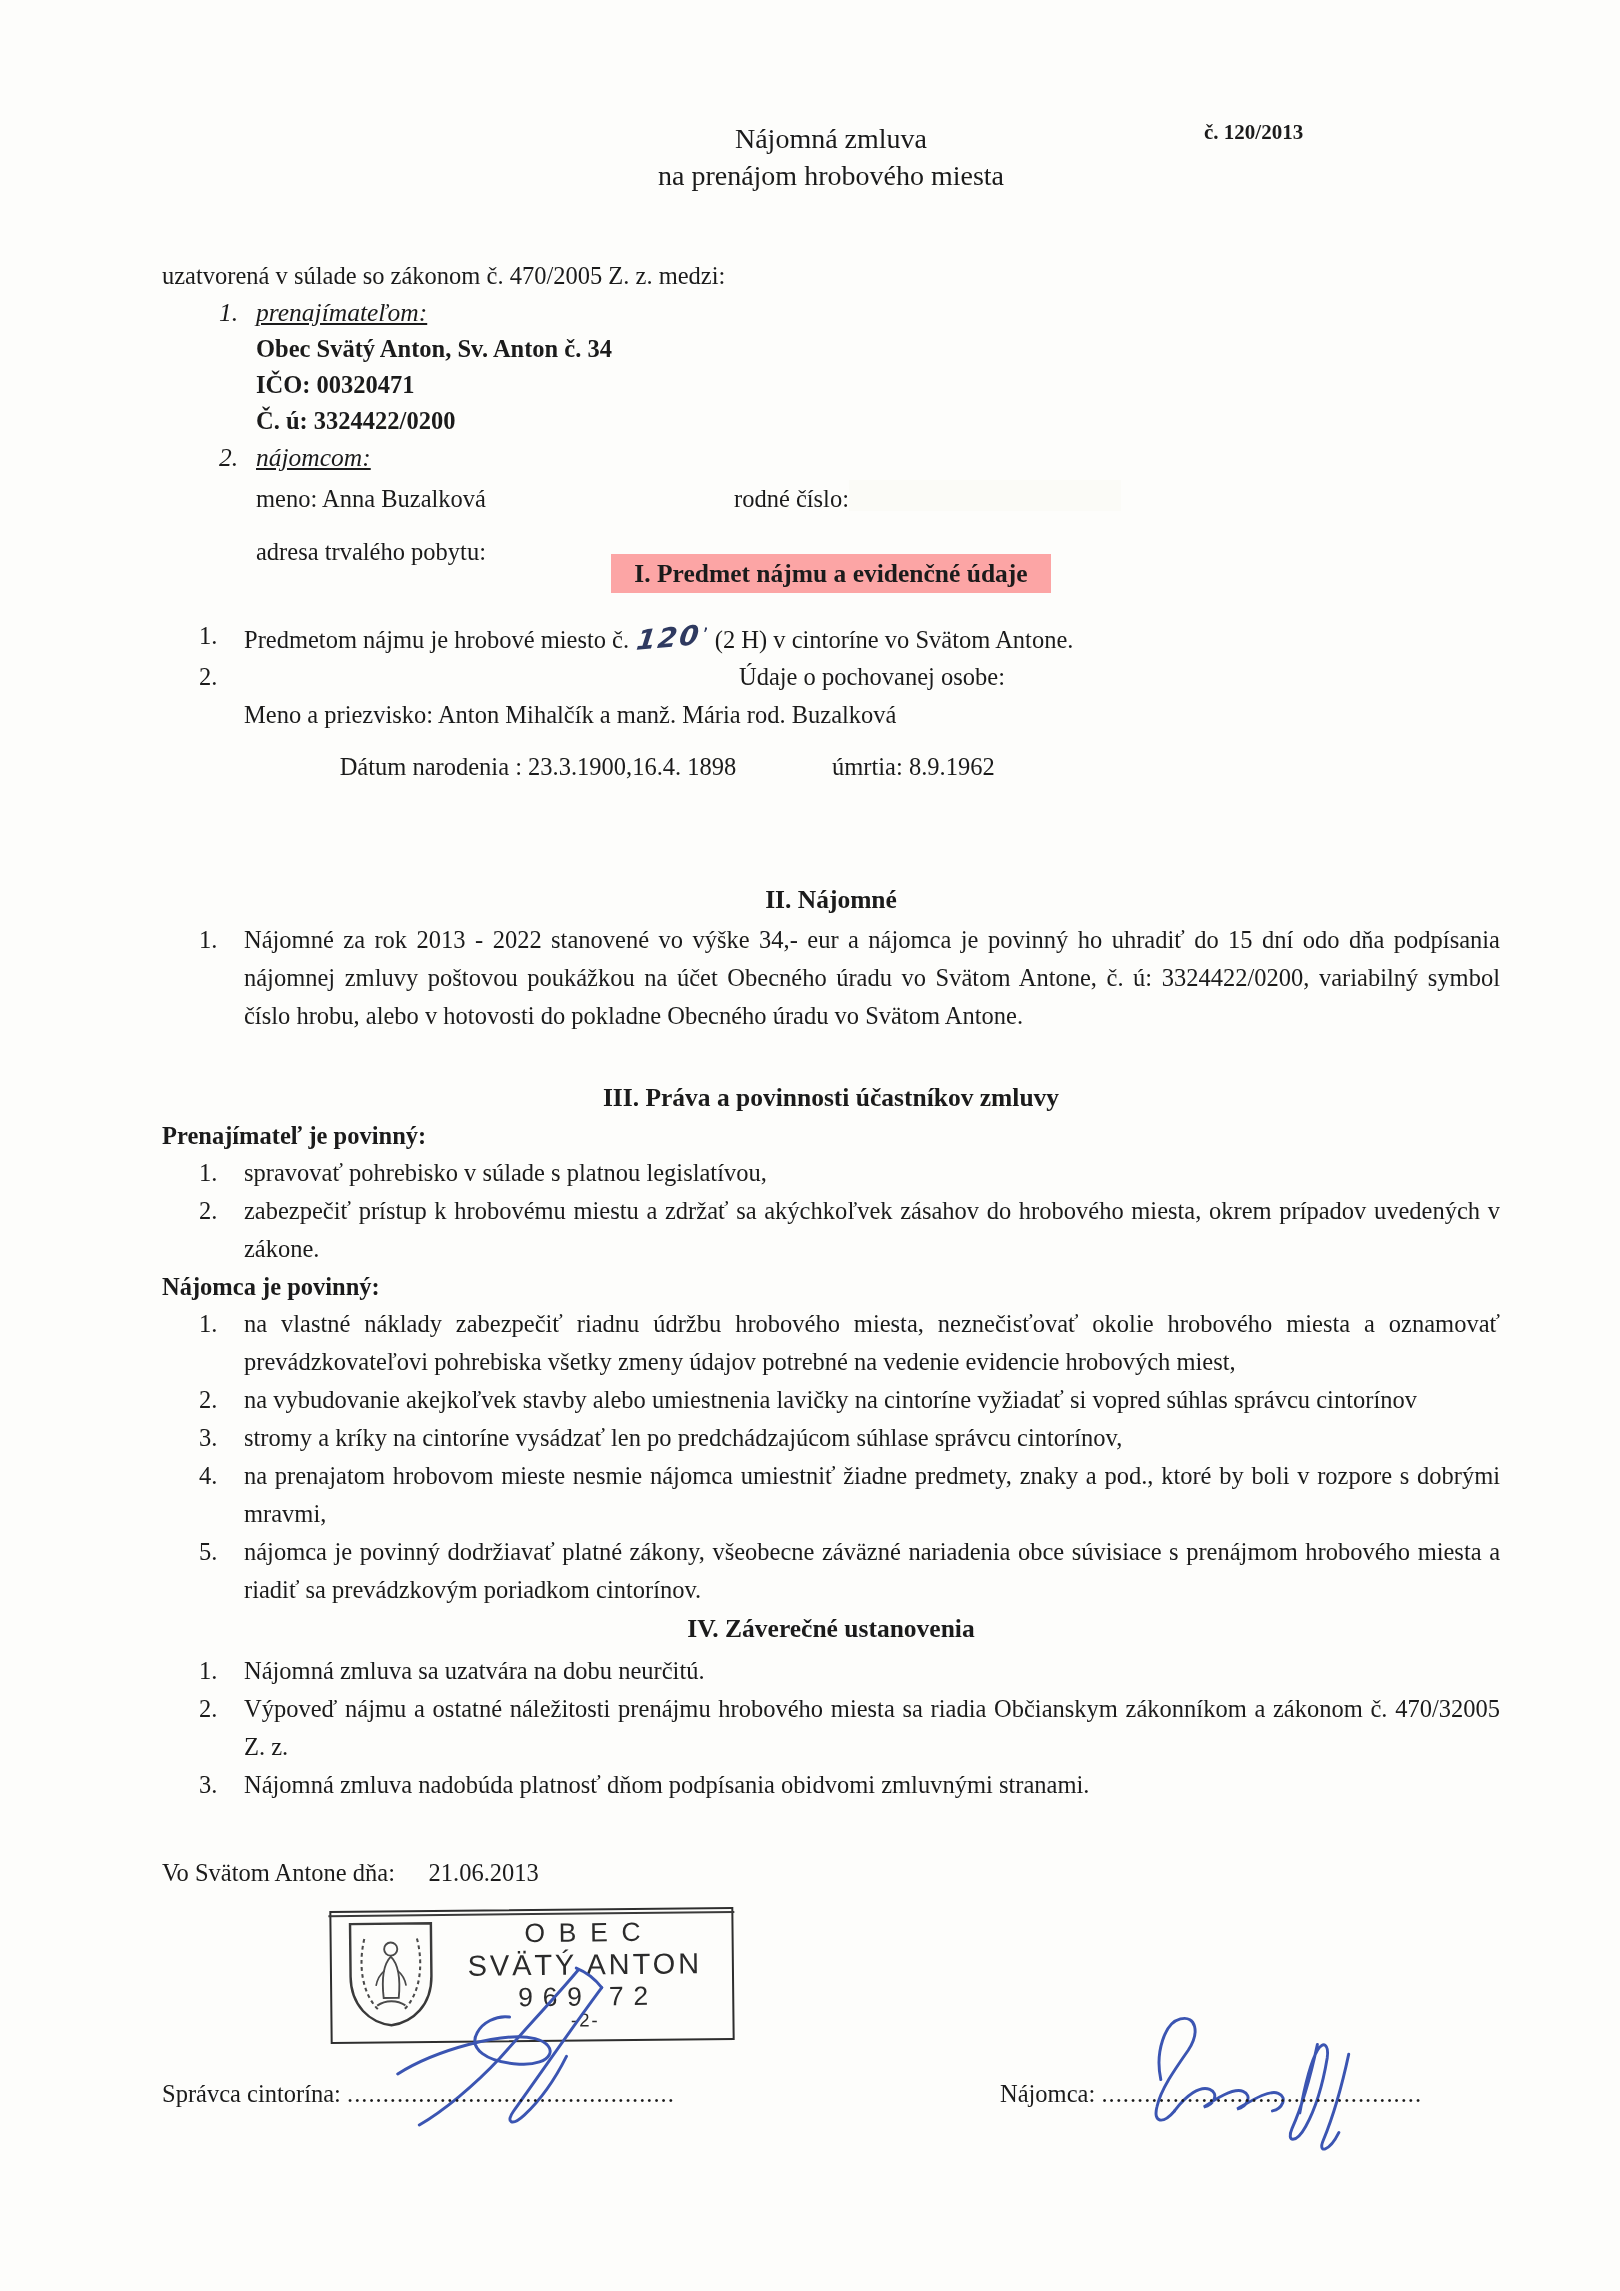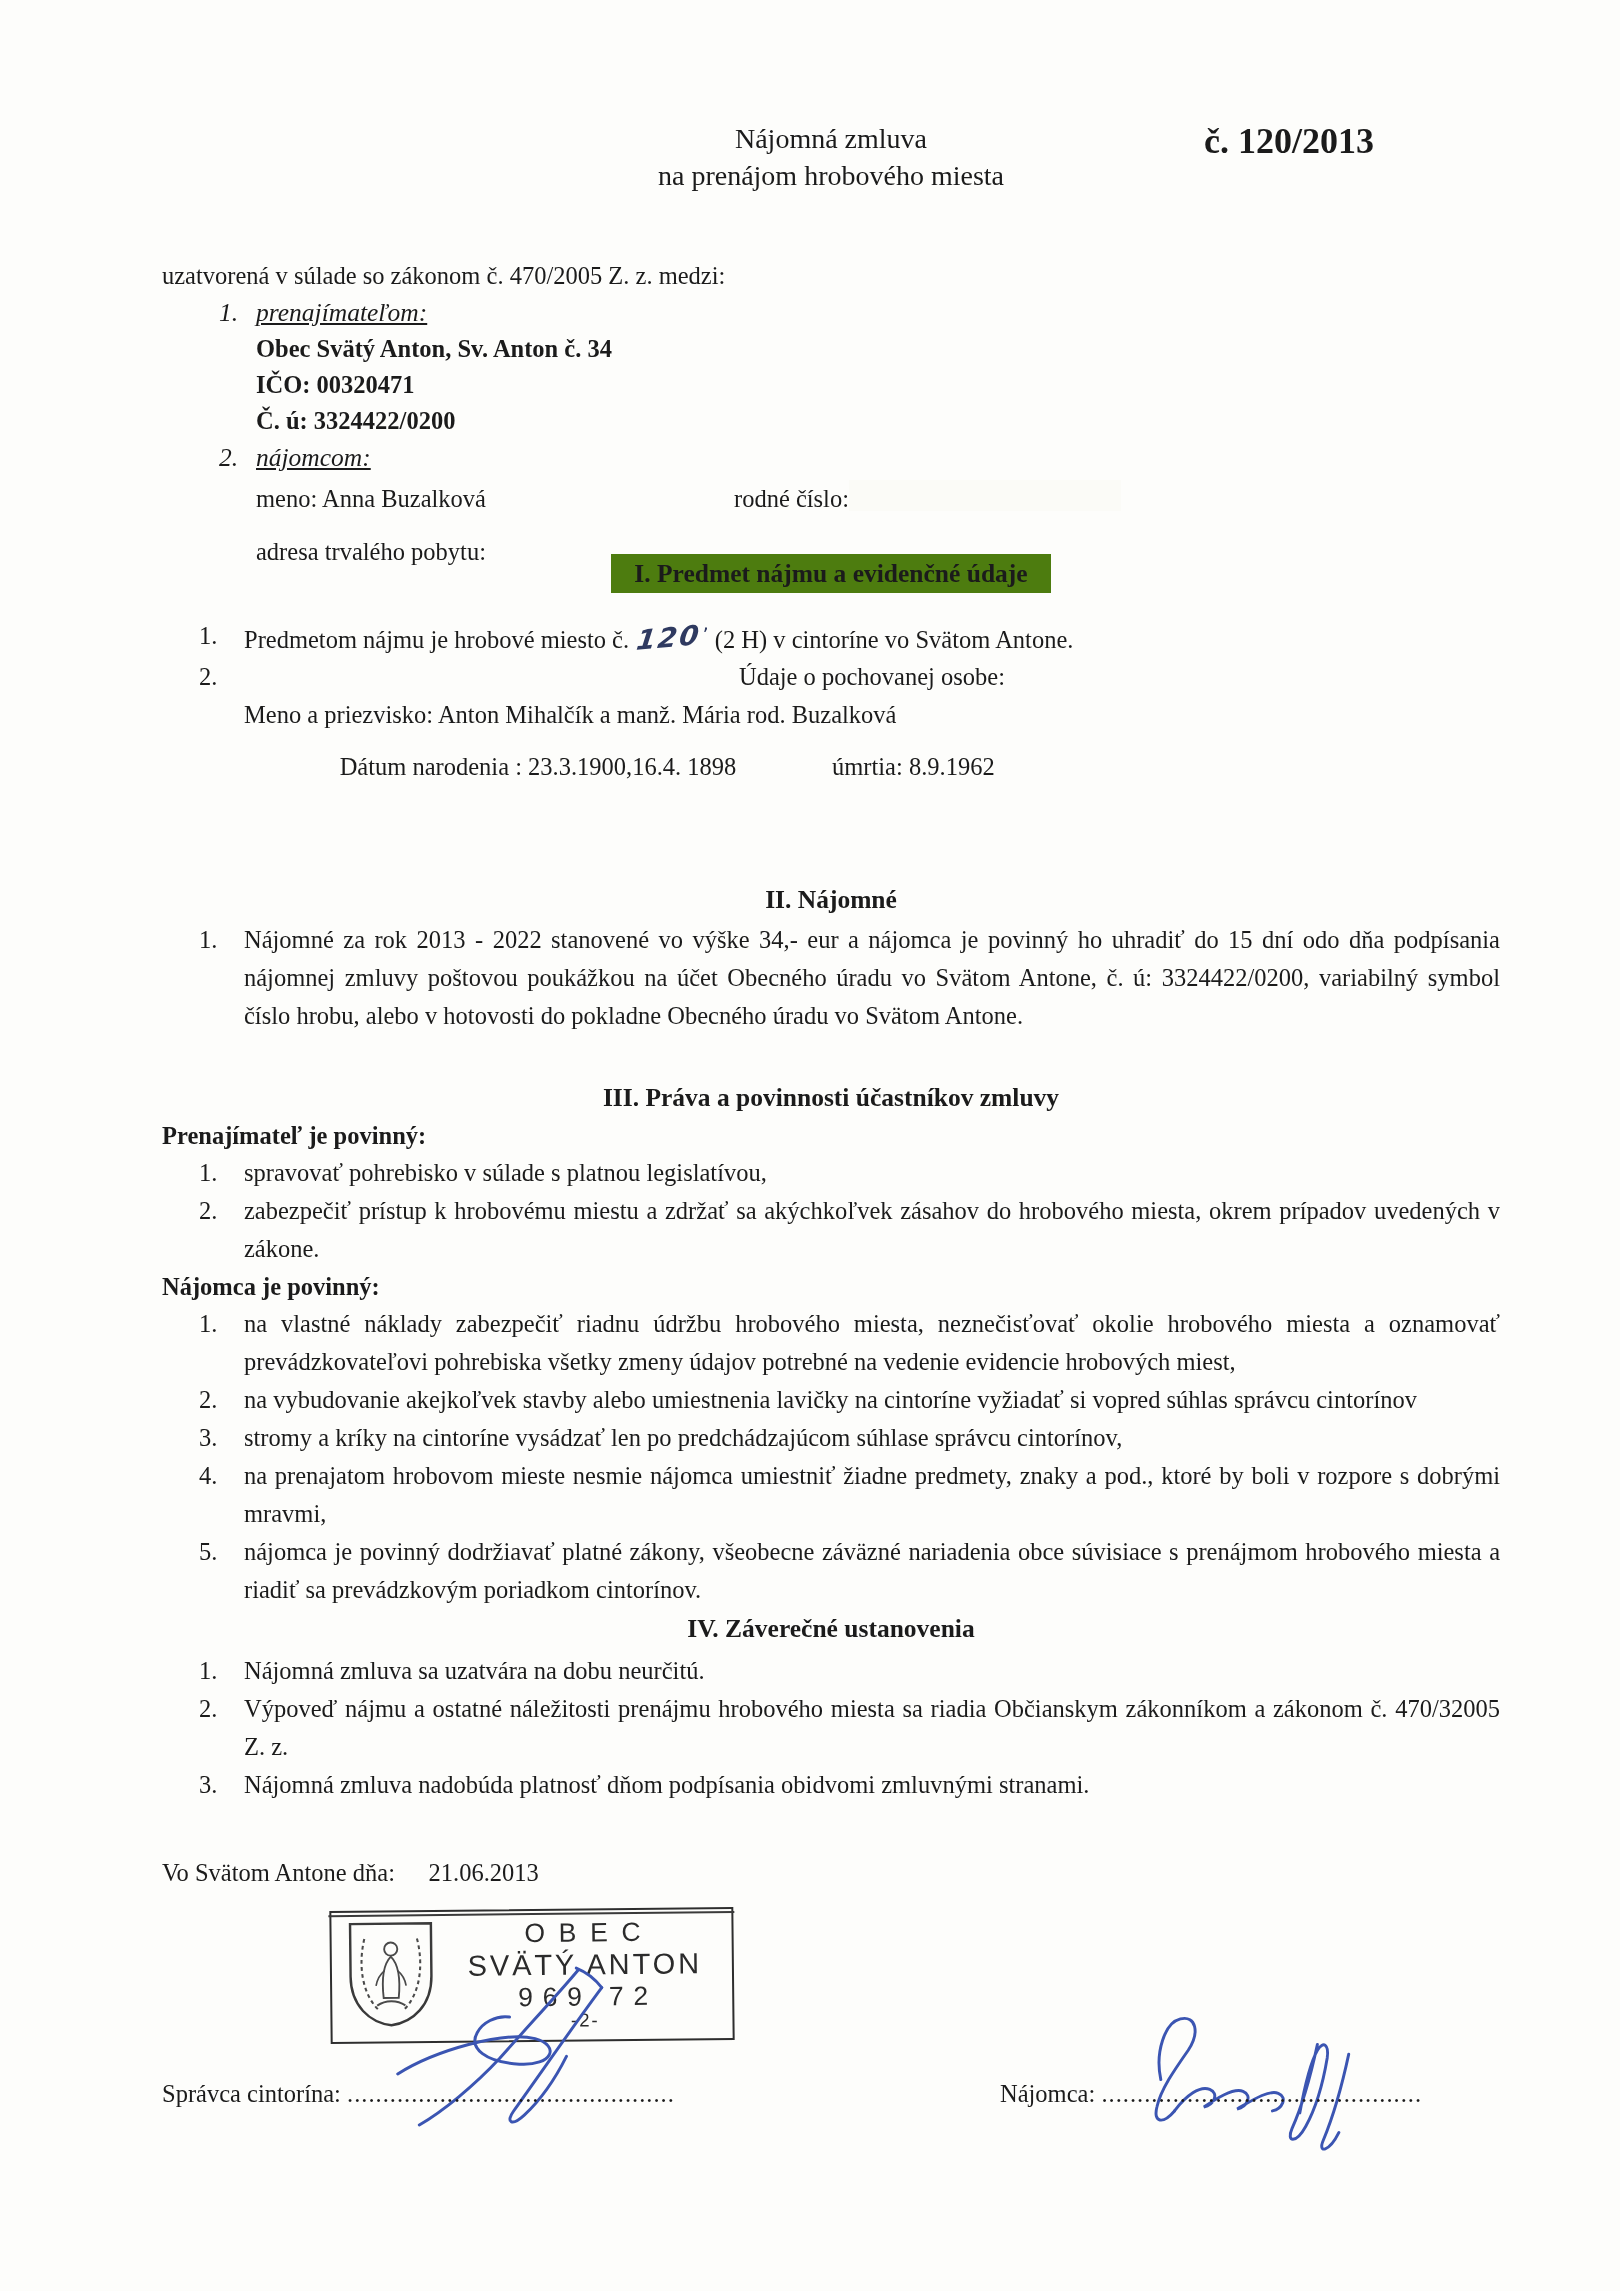--- a/index.html
+++ b/index.html
@@ -6,38 +6,38 @@
   .page {
     position:relative; width:1620px; height:2292px; overflow:hidden;
     background:#fdfdfb;
     font-family:"Liberation Serif","DejaVu Serif",serif;
     font-size:24.5px; color:#1b1b1b;
   }
   .abs { position:absolute; }
   .content-w { width:1338px; left:162px; }
 
   
-  .doc-number { left:1204px; top:120px; font-weight:bold; font-size:36px; }
+  .doc-number { left:1204px; top:120px; font-weight:bold; font-size:21px; }
   .title-block { top:120px; text-align:center; font-weight:normal; font-size:28px; line-height:37px; }
 
   
   .line { line-height:37px; }
   .party-row { display:flex; line-height:37px; }
   .party-num { margin-left:57px; width:37px; font-style:italic; font-size:25.5px; }
   .party-label { font-style:italic; text-decoration:underline; font-size:25.5px; }
   .party-detail { margin-left:94px; line-height:36px;font-weight:bold; }
   .bold { font-weight:bold; }
 
   .meno-row { display:flex; margin-left:94px; line-height:37px; margin-top:3.9px; }
   .meno-cell { width:478px; }
   .redaction { display:inline-block; width:272px; height:31px; background:#fbfbf7; vertical-align:middle; }
   .adresa-row { margin-left:94px; margin-top:15.7px; line-height:37px; }
 
   .sec-heading { text-align:center; font-weight:bold; font-size:25.5px; line-height:39px; }
-  .band { background:#4d7c0f; display:inline-block; padding:0 23.5px; }
+  .band { background:#fca5a5; display:inline-block; padding:0 23.5px; }
 
   .li { display:flex; line-height:38px; }
   .li .num { margin-left:37px; width:45px; flex:0 0 45px; }
   .li .txt { flex:1; text-align:justify; }
   .hangline { margin-left:82px; line-height:38px; }
 
   .dates-row { display:flex; margin-left:82px; margin-top:13.7px; line-height:37px;text-align:center; }
   .birth-cell { width:588px; }
   .burial-row { margin-left:82px; margin-top:14.7px; line-height:37px; }
 

